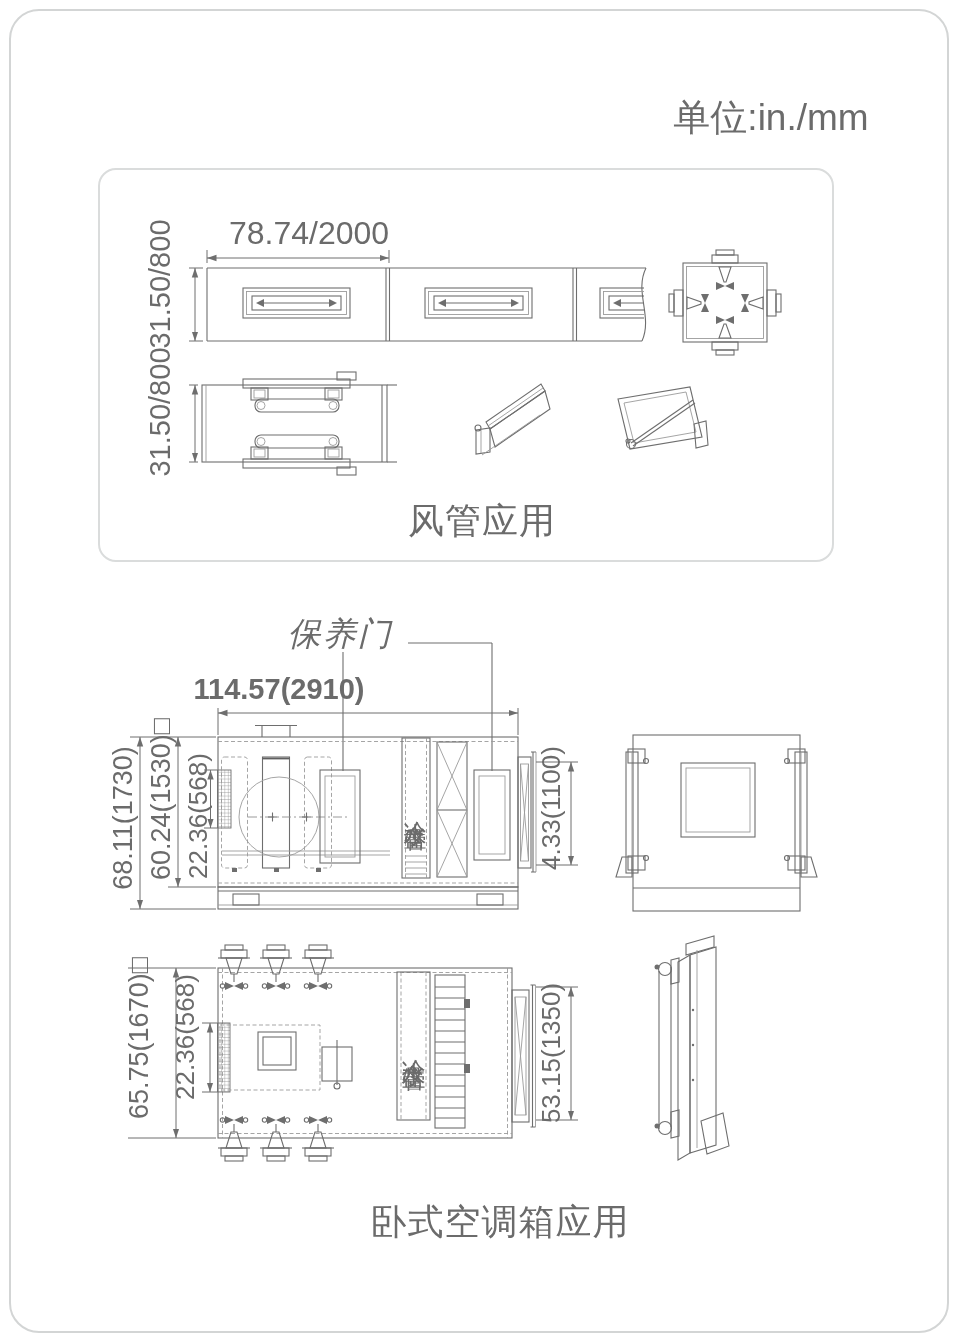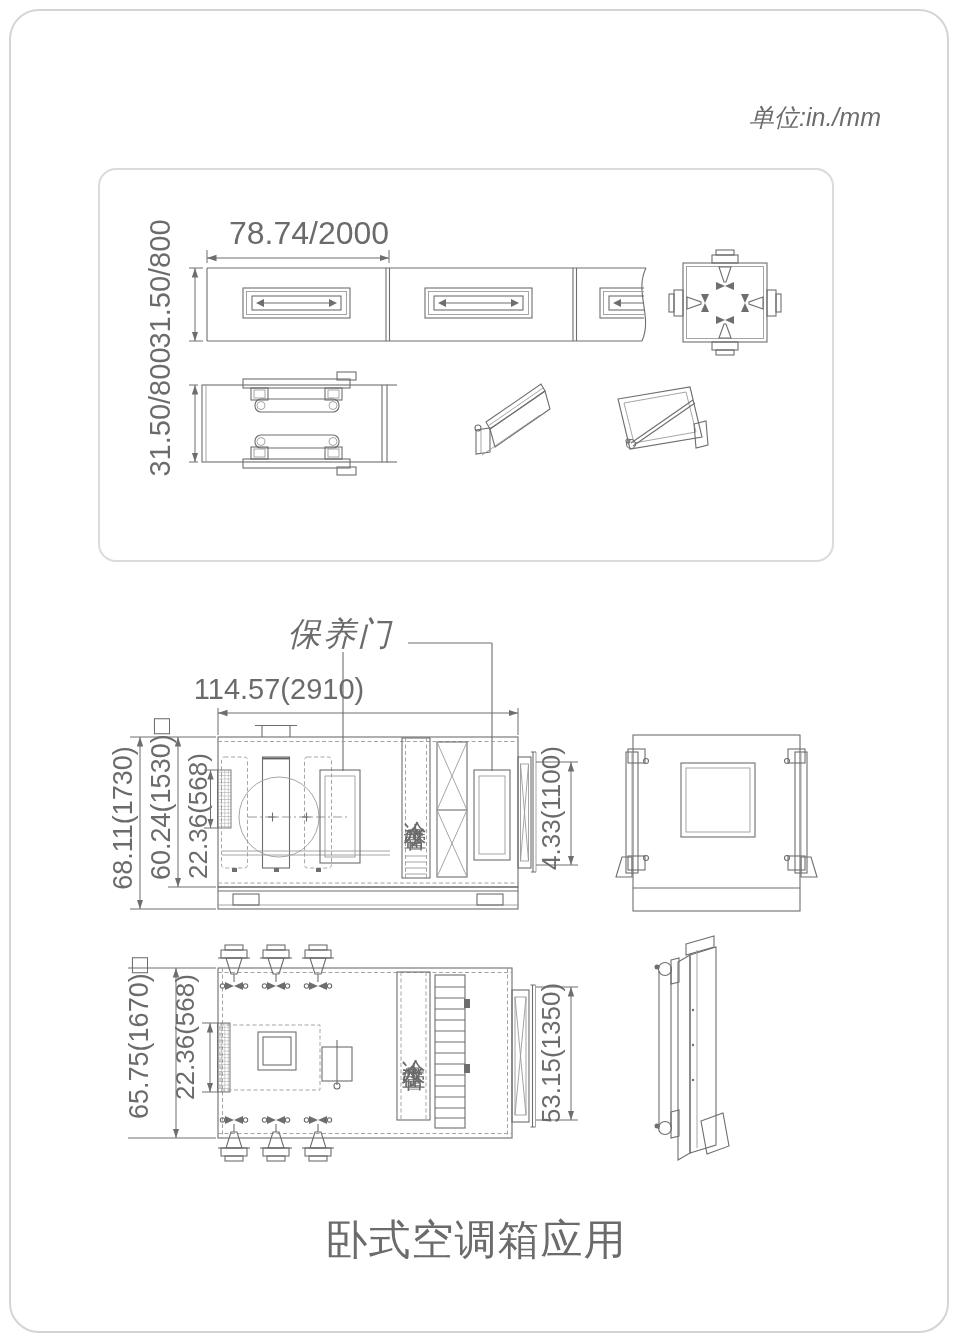--- a/index.html
+++ b/index.html
@@ -24,21 +24,21 @@
   .dim{stroke:#6e6e6e;fill:none;stroke-width:1;}
   .fl{fill:#6e6e6e;stroke:none;}
 </style>
 </head>
 <body>
 
 <div class="canvas">
 
   <div class="outer-frame"></div>
 
-  <div class="lbl" style="left:815px;top:117px;font-size:25px;font-style:italic;">单位:in./mm</div>
+  <div class="lbl" style="left:771px;top:117px;font-size:37px;">单位:in./mm</div>
 
   <div class="panel"></div>
 
   <svg class="art" width="958" height="1342" viewBox="0 0 958 1342">
     <defs>
       <marker id="ae" markerWidth="11" markerHeight="8" refX="9.5" refY="4" orient="auto">
         <path d="M0,0.8 L9.5,4 L0,7.2 Z" fill="#6e6e6e"></path>
       </marker>
       <marker id="as" markerWidth="11" markerHeight="8" refX="9.5" refY="4" orient="auto-start-reverse">
         <path d="M0,0.8 L9.5,4 L0,7.2 Z" fill="#6e6e6e"></path>
@@ -329,29 +329,30 @@
       <polygon points="701,1121 723,1113 729,1146 707,1154" class="ln"></polygon>
       <circle cx="693" cy="1010" r="1.2" class="fl"></circle>
       <circle cx="693" cy="1045" r="1.2" class="fl"></circle>
       <circle cx="693" cy="1080" r="1.2" class="fl"></circle>
     </g>
   </svg>
 
   <div class="lbl" style="left:309px;top:233px;font-size:32px;">78.74/2000</div>
   <div class="lbl rot" style="left:160px;top:284px;font-size:29px;">31.50/800</div>
   <div class="lbl rot" style="left:160px;top:412px;font-size:29px;">31.50/800</div>
+  <div class="lbl" style="left:482px;top:521px;font-size:36px;letter-spacing:1px;">风管应用</div>
 
   <div class="lbl" style="left:340px;top:633px;font-size:33px;letter-spacing:2px;font-style:italic;">保养门</div>
-  <div class="lbl" style="left:279px;top:689px;font-size:29px;">114.57(2910)</div>
+  <div class="lbl" style="left:279px;top:689px;font-size:29px;font-weight:bold;">114.57(2910)</div>
   <div class="lbl rot" style="left:123px;top:818px;font-size:27px;">68.11(1730)</div>
   <div class="lbl rot" style="left:161px;top:799px;font-size:27px;">60.24(1530)□</div>
   <div class="lbl rot" style="left:198px;top:816px;font-size:26px;">22.36(568)</div>
   <div class="lbl rot" style="left:551px;top:808px;font-size:26px;">4.33(1100)</div>
   <div class="vtext" style="left:402px;top:740px;width:28px;height:136px;font-size:23px;">冷水盘管</div>
 
   <div class="lbl rot" style="left:139px;top:1038px;font-size:27px;">65.75(1670)□</div>
   <div class="lbl rot" style="left:185px;top:1037px;font-size:26px;">22.36(568)</div>
   <div class="lbl rot" style="left:551px;top:1053px;font-size:26px;">53.15(1350)</div>
   <div class="vtext" style="left:397px;top:974px;width:33px;height:144px;font-size:24px;">冷水盘管</div>
 
-  <div class="lbl" style="left:476px;top:1222px;font-size:42px;letter-spacing:1px;margin-top:18px;">卧式空调箱应用</div>
+  <div class="lbl" style="left:500px;top:1222px;font-size:36px;letter-spacing:1px;">卧式空调箱应用</div>
 
 </div>
 
 </body></html>

